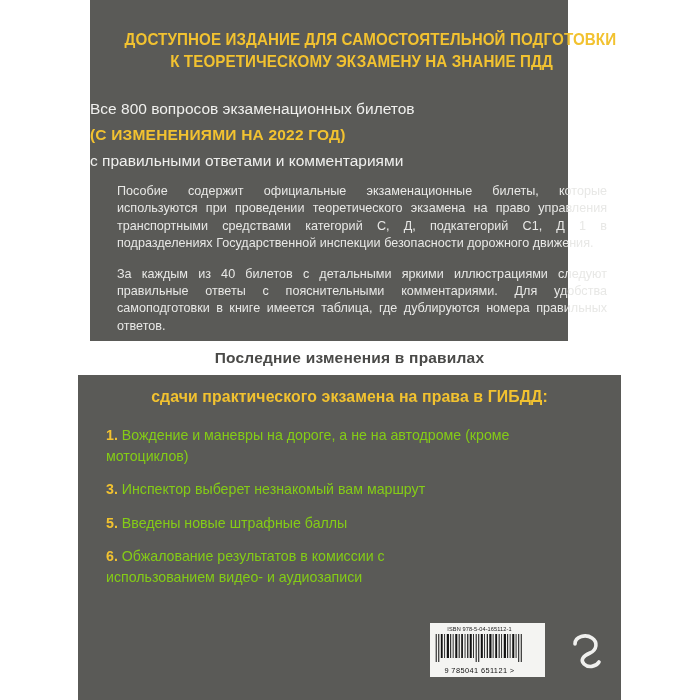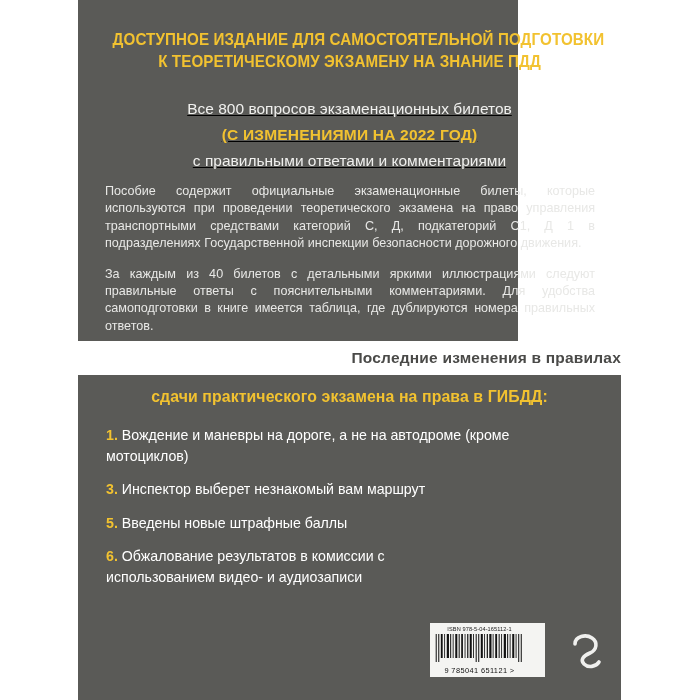--- a/index.html
+++ b/index.html
@@ -23,36 +23,36 @@
 
   
   .panel-dark {
     background: #5a5a57;
     width: 100%;
     box-sizing: border-box;
   }
 
   #block-top {
     position: absolute;
-    left: 0;
+    left: 12px;
     top: 0;
-    width: 440px;
+    width: 478px;
     height: 341px;
   }
 
   #block-white {
     position: absolute;
     left: 0;
     top: 341px;
     width: 543px;
     height: 34px;
     background: #ffffff;
     display: flex;
     align-items: center;
-    justify-content: flex-end;
+    justify-content: center;
   }
 
   #block-bottom {
     position: absolute;
     left: 0;
     top: 375px;
     width: 543px;
     height: 420px;
   }
 
@@ -76,22 +76,20 @@
     width: 543px;
   }
   .headline .hl-line { display: block; white-space: nowrap; }
 
   
   #subtitle-wrap {
     position: absolute;
     left: 0;
     top: 96px;
     width: 543px;
-    text-align: center;
-    text-decoration: underline;
   }
   .sub-plain {
     color: #f0f0ee;
     font-size: 15.5px;
     line-height: 25px;
     display: block;
   }
   .sub-accent {
     color: #f2c230;
     font-weight: bold;
@@ -152,21 +150,21 @@
     color: #f2f2f0;
     font-size: 14.2px;
     line-height: 20.5px;
     margin-bottom: 13px;
   }
   .list-item:last-child { margin-bottom: 0; }
   .li-num {
     color: #f2c230;
     font-weight: bold;
   }
-  .li-text { color: #ffffff; }
+  .li-text { color: #84cc16; }
 
   
   #barcode-box {
     position: absolute;
     left: 352px;
     top: 623px;
     width: 115px;
     background: #f4f4f2;
     padding: 3px 20px 2px 4px;
     box-sizing: border-box;

